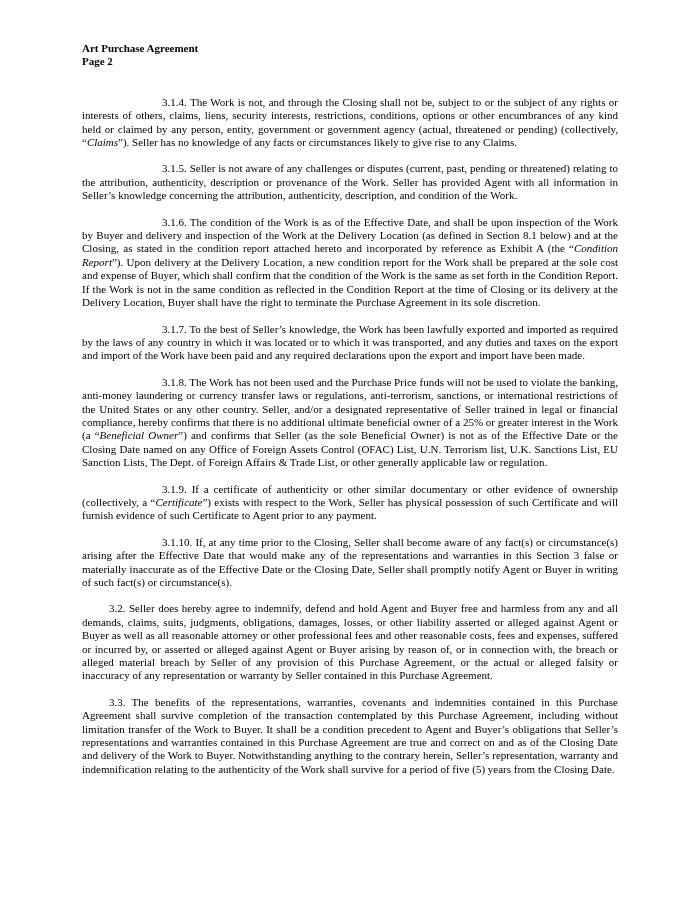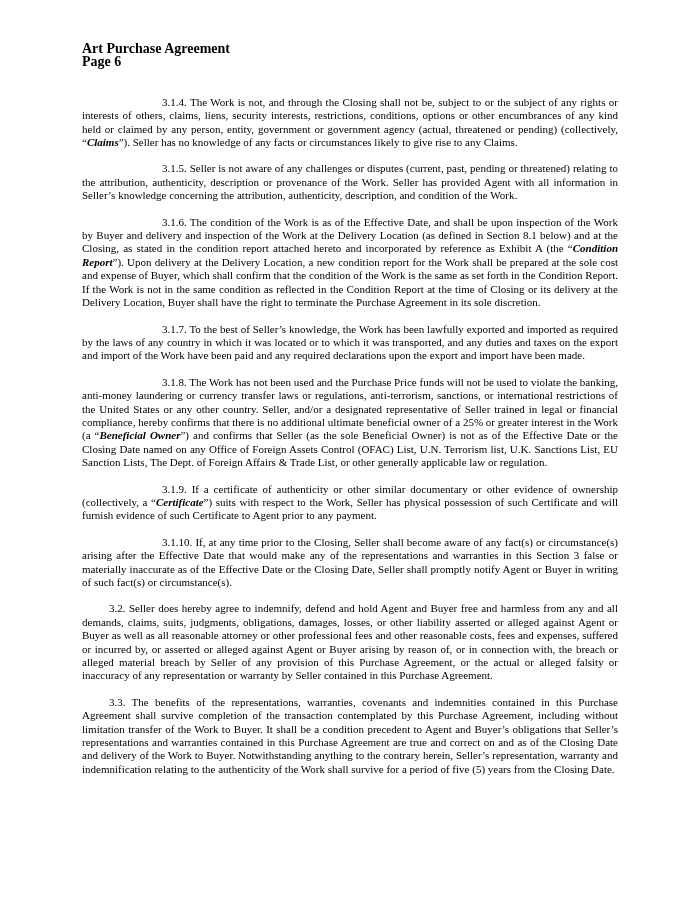--- a/index.html
+++ b/index.html
@@ -13,51 +13,51 @@
     height: 906px;
     background: #ffffff;
     box-sizing: border-box;
     padding: 42px 82px 0 82px;
     font-family: "Liberation Serif", "DejaVu Serif", serif;
     color: #000000;
     overflow: hidden;
     outline: 1px solid #ededed;
   }
   .doc-header {
-    font-size: 14px;
+    font-size: 11px;
     line-height: 13.4px;
     font-weight: bold;
   }
   .doc-body {
     margin-top: 27px;
     font-size: 11px;
     line-height: 13.4px;
     text-align: justify;
   }
   p.para {
     margin: 0 0 13px 0;
     padding: 0;
   }
   p.para.indent-large { text-indent: 80px; }
   p.para.indent-small { text-indent: 27px; }
-  .seg-bi { font-weight: bold; font-style: italic; }
+  .seg-bi { font-weight: normal; font-style: italic; }
   .seg-u  { }
 </style>
 </head>
 <body>
 
 <div class="page">
   <div class="doc-header">
     <div>Art Purchase Agreement</div>
-    <div>Page 6</div>
+    <div>Page 2</div>
   </div>
   <div class="doc-body">
       <p class="para indent-large"><span>3.1.4. The Work is not, and through the Closing shall not be, subject to or the subject of any rights or interests of others, claims, liens, security interests, restrictions, conditions, options or other encumbrances of any kind held or claimed by any person, entity, government or government agency (actual, threatened or pending) (collectively, “</span><span class="seg-bi">Claims</span><span>”). Seller has no knowledge of any facts or circumstances likely to give rise to any Claims.</span></p>
       <p class="para indent-large"><span>3.1.5. Seller is not aware of any challenges or disputes (current, past, pending or threatened) relating to the attribution, authenticity, description or provenance of the Work. Seller has provided Agent with all information in Seller’s knowledge concerning the attribution, authenticity, description, and condition of the Work.</span></p>
       <p class="para indent-large"><span>3.1.6. The condition of the Work is as of the Effective Date, and shall be upon inspection of the Work by Buyer and delivery and inspection of the Work at the Delivery Location (as defined in Section 8.1 below) and at the Closing, as stated in the condition report attached hereto and incorporated by reference as </span><span class="seg-u">Exhibit A</span><span> (the “</span><span class="seg-bi">Condition Report</span><span>”).  Upon delivery at the Delivery Location, a new condition report for the Work shall be prepared at the sole cost and expense of Buyer, which shall confirm that the condition of the Work is the same as set forth in the Condition Report. If the Work is not in the same condition as reflected in the Condition Report at the time of Closing or its delivery at the Delivery Location, Buyer shall have the right to terminate the Purchase Agreement in its sole discretion.</span></p>
       <p class="para indent-large"><span>3.1.7. To the best of Seller’s knowledge, the Work has been lawfully exported and imported as required by the laws of any country in which it was located or to which it was transported, and any duties and taxes on the export and import of the Work have been paid and any required declarations upon the export and import have been made.</span></p>
       <p class="para indent-large"><span>3.1.8. The Work has not been used and the Purchase Price funds will not be used to violate the banking, anti-money laundering or currency transfer laws or regulations, anti-terrorism, sanctions, or international restrictions of the United States or any other country. Seller, and/or a designated representative of Seller trained in legal or financial compliance, hereby confirms that there is no additional ultimate beneficial owner of a 25% or greater interest in the Work (a “</span><span class="seg-bi">Beneficial Owner</span><span>”) and confirms that Seller (as the sole Beneficial Owner) is not as of the Effective Date or the Closing Date named on any Office of Foreign Assets Control (OFAC) List, U.N. Terrorism list, U.K. Sanctions List, EU Sanction Lists, The Dept. of Foreign Affairs &amp; Trade List, or other generally applicable law or regulation.</span></p>
-      <p class="para indent-large"><span>3.1.9. If a certificate of authenticity or other similar documentary or other evidence of ownership (collectively, a “</span><span class="seg-bi">Certificate</span><span>”) suits with respect to the Work, Seller has physical possession of such Certificate and will furnish evidence of such Certificate to Agent prior to any payment.</span></p>
+      <p class="para indent-large"><span>3.1.9. If a certificate of authenticity or other similar documentary or other evidence of ownership (collectively, a “</span><span class="seg-bi">Certificate</span><span>”) exists with respect to the Work, Seller has physical possession of such Certificate and will furnish evidence of such Certificate to Agent prior to any payment.</span></p>
       <p class="para indent-large"><span>3.1.10. If, at any time prior to the Closing, Seller shall become aware of any fact(s) or circumstance(s) arising after the Effective Date that would make any of the representations and warranties in this Section 3 false or materially inaccurate as of the Effective Date or the Closing Date, Seller shall promptly notify Agent or Buyer in writing of such fact(s) or circumstance(s).</span></p>
       <p class="para indent-small"><span>3.2. Seller does hereby agree to indemnify, defend and hold Agent and Buyer free and harmless from any and all demands, claims, suits, judgments, obligations, damages, losses, or other liability asserted or alleged against Agent or Buyer as well as all reasonable attorney or other professional fees and other reasonable costs, fees and expenses, suffered or incurred by, or asserted or alleged against Agent or Buyer arising by reason of, or in connection with, the breach or alleged material breach by Seller of any provision of this Purchase Agreement, or the actual or alleged falsity or inaccuracy of any representation or warranty by Seller contained in this Purchase Agreement.</span></p>
       <p class="para indent-small"><span>3.3. The benefits of the representations, warranties, covenants and indemnities contained in this Purchase Agreement shall survive completion of the transaction contemplated by this Purchase Agreement, including without limitation transfer of the Work to Buyer. It shall be a condition precedent to Agent and Buyer’s obligations that Seller’s representations and warranties contained in this Purchase Agreement are true and correct on and as of the Closing Date and delivery of the Work to Buyer. Notwithstanding anything to the contrary herein, Seller’s representation, warranty and indemnification relating to the authenticity of the Work shall survive for a period of five (5) years from the Closing Date.</span></p>
     </div>
 </div>
 
 </body></html>

